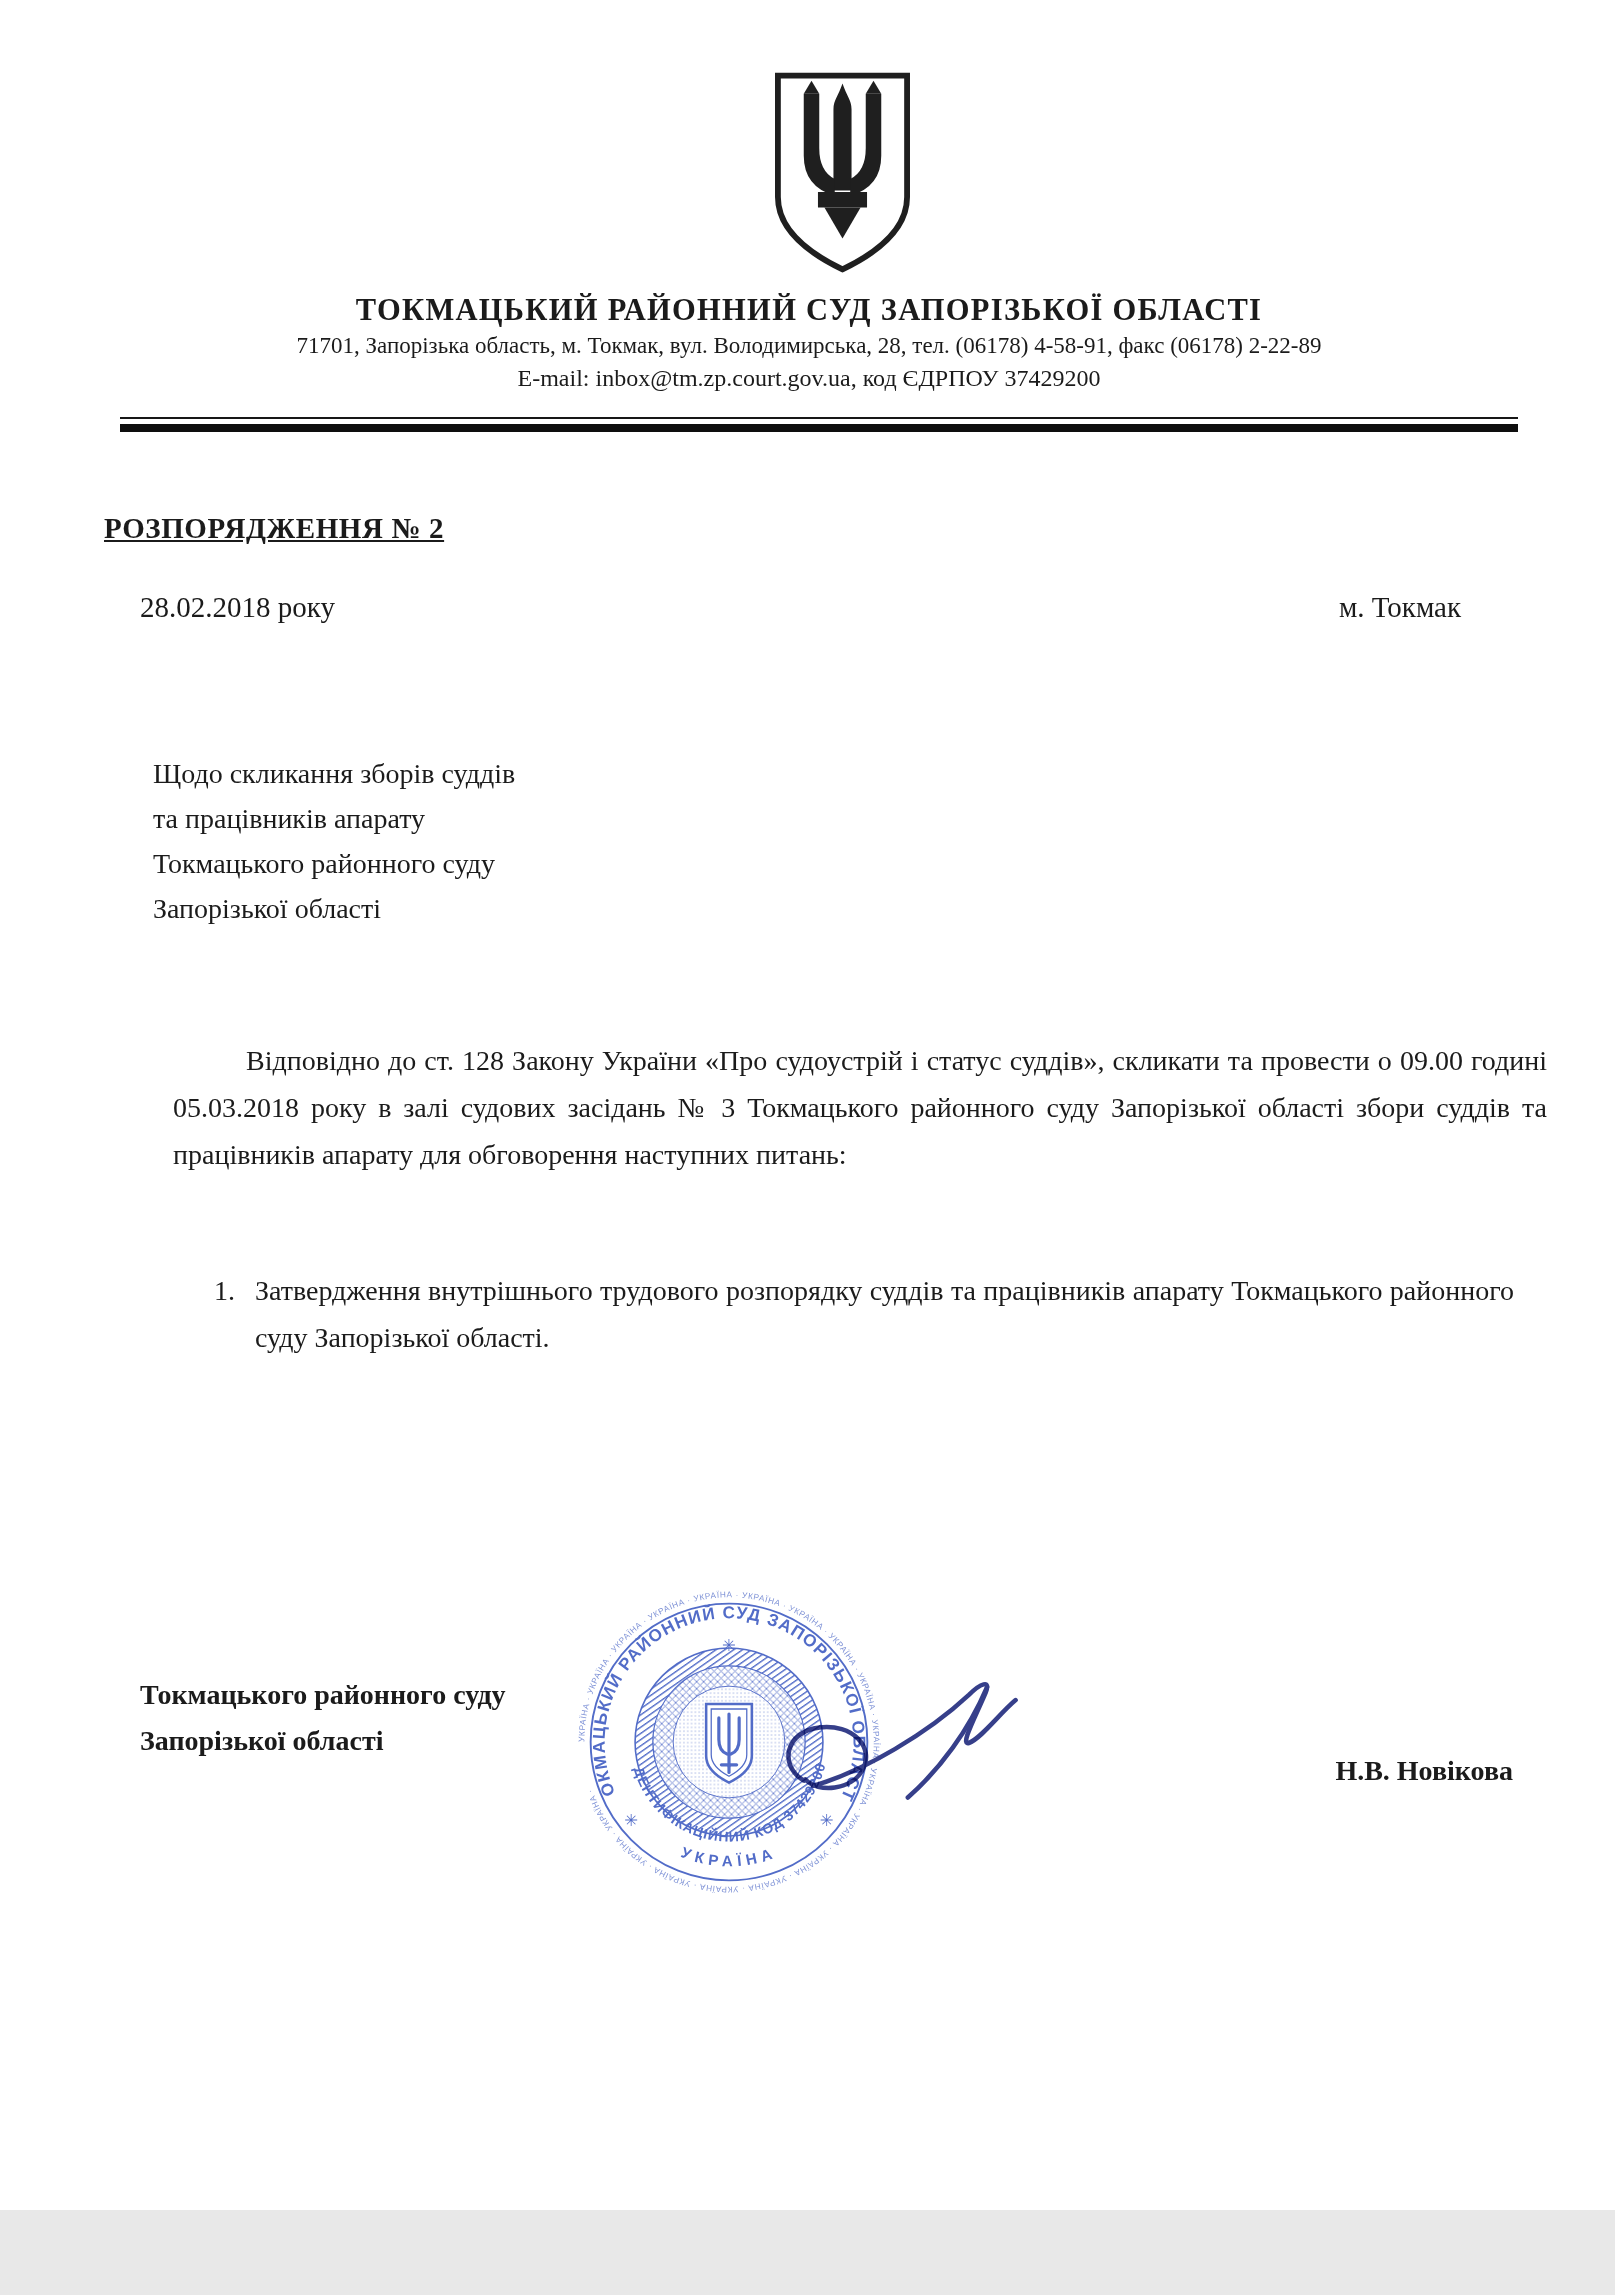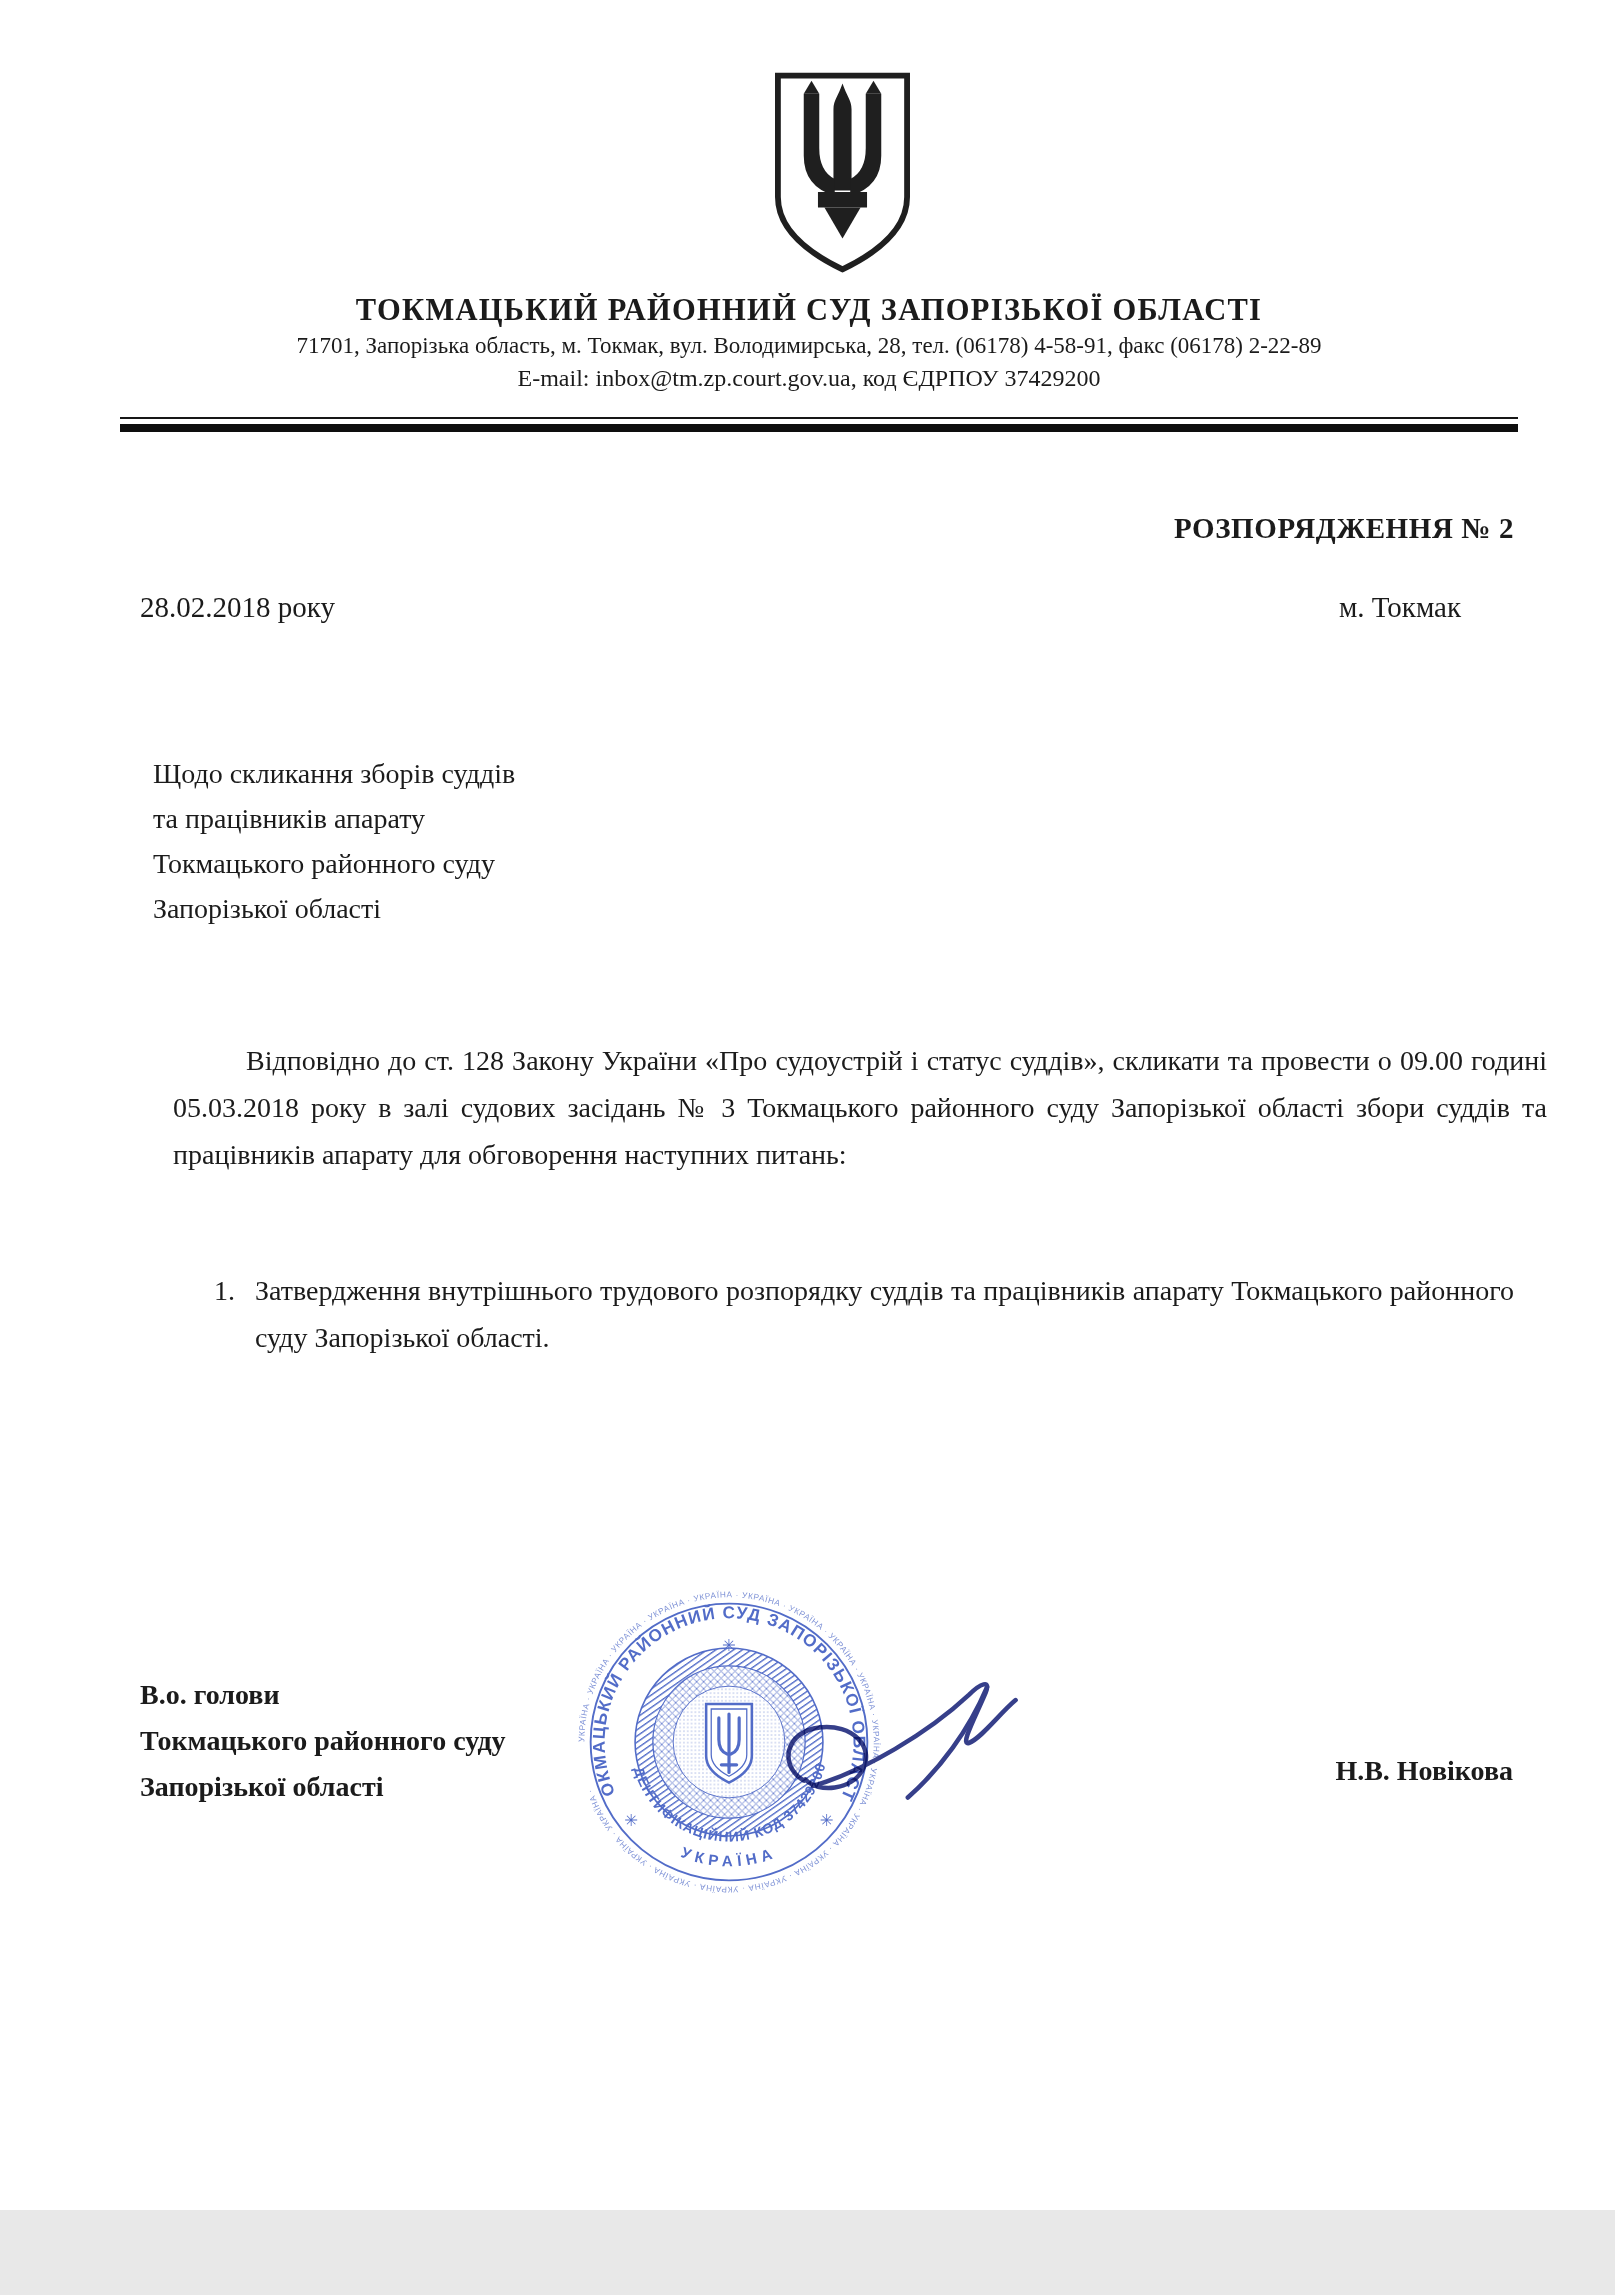--- a/index.html
+++ b/index.html
@@ -14,21 +14,21 @@
   .abs{position:absolute;}
   
   .emblem{left:765px;top:70px;width:155px;height:205px;}
   .head-block{left:104px;top:291px;width:1410px;text-align:center;}
   .court-name{font-size:30.5px;font-weight:bold;letter-spacing:1.3px;line-height:39px;}
   .addr{font-size:23px;line-height:32px;}
   .email{font-size:24px;line-height:32px;}
   .rule-thin{left:120px;top:417px;width:1398px;height:1.9px;background:#161616;}
   .rule-thick{left:120px;top:424px;width:1398px;height:7.8px;background:#0e0e0e;}
   
-  .doc-title{left:104px;top:512px;width:1410px;text-align:right;font-size:29px;font-weight:bold;letter-spacing:0.6px;}
+  .doc-title{left:104px;top:512px;width:1410px;text-align:left;font-size:29px;font-weight:bold;letter-spacing:0.6px;text-decoration:underline;}
   .doc-date{left:140px;top:591px;font-size:29px;}
   .doc-place{right:154px;top:591px;font-size:29px;}
   
   .subject{left:140px;top:751px;width:779px;font-size:28px;font-weight:normal;line-height:45px;margin-left:13px;}
   
   .para{left:140px;width:1374px;font-size:28px;line-height:47px;text-align:justify;margin-left:33px;}
   .p1{top:1037px;text-indent:73px;}
   .listrow{left:214px;top:1267px;width:1300px;display:flex;}
   .li-num{width:41px;font-size:28px;line-height:47px;flex:0 0 auto;}
   .li-text{flex:1;font-size:28px;line-height:47px;text-align:justify;}
@@ -81,21 +81,20 @@
 
   <div class="abs para p1">Відповідно до ст. 128 Закону України «Про судоустрій і статус суддів», скликати та провести о 09.00 годині 05.03.2018 року в залі судових засідань № 3 Токмацького районного суду Запорізької області збори суддів та працівників апарату для обговорення наступних питань:</div>
 
   <div class="abs listrow">
     <div class="li-num">1.</div>
     <div class="li-text">Затвердження внутрішнього трудового розпорядку суддів та працівників апарату Токмацького районного суду Запорізької області.</div>
   </div>
 
 
   <div class="abs signer">
-    <div>В.о. голови</div>
     <div>Токмацького районного суду</div>
     <div>Запорізької області</div>
   </div>
   <div class="abs signer-name">Н.В. Новікова</div>
 
   <svg class="abs stamp" viewBox="0 0 520 520" xmlns="http://www.w3.org/2000/svg">
     <defs>
       <pattern id="hatch" width="8" height="8" patternUnits="userSpaceOnUse" patternTransform="rotate(55 260 260)">
         <line x1="1" y1="0" x2="1" y2="8" stroke="#3f5cc2" stroke-width="2.4"></line>
       </pattern>

